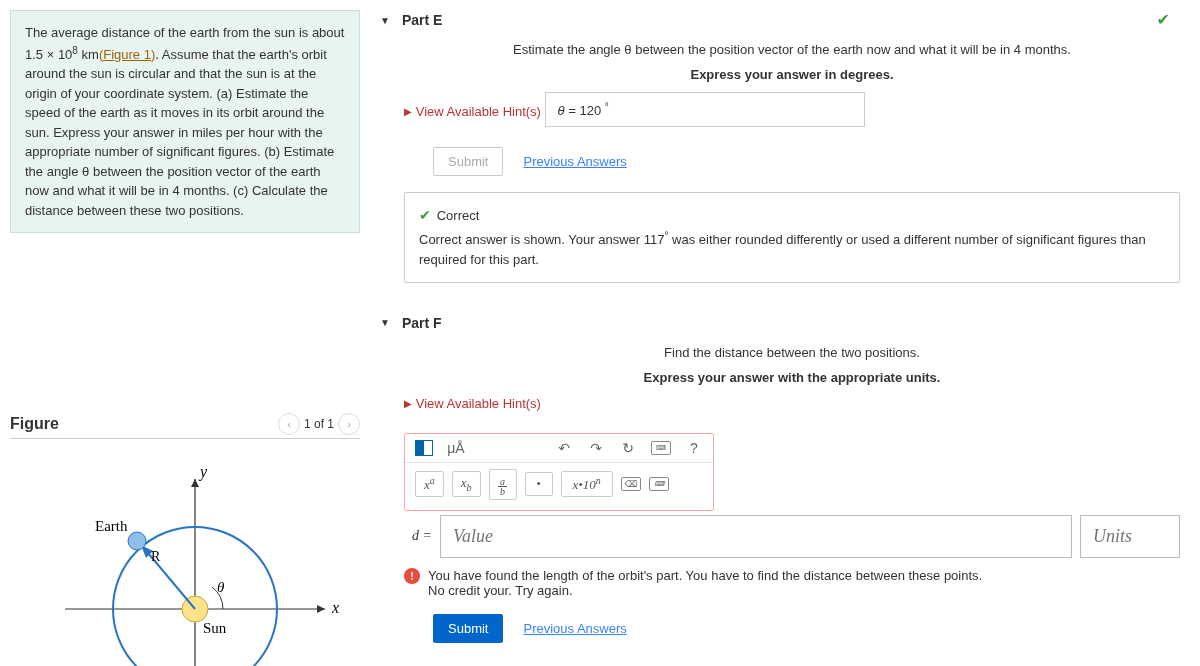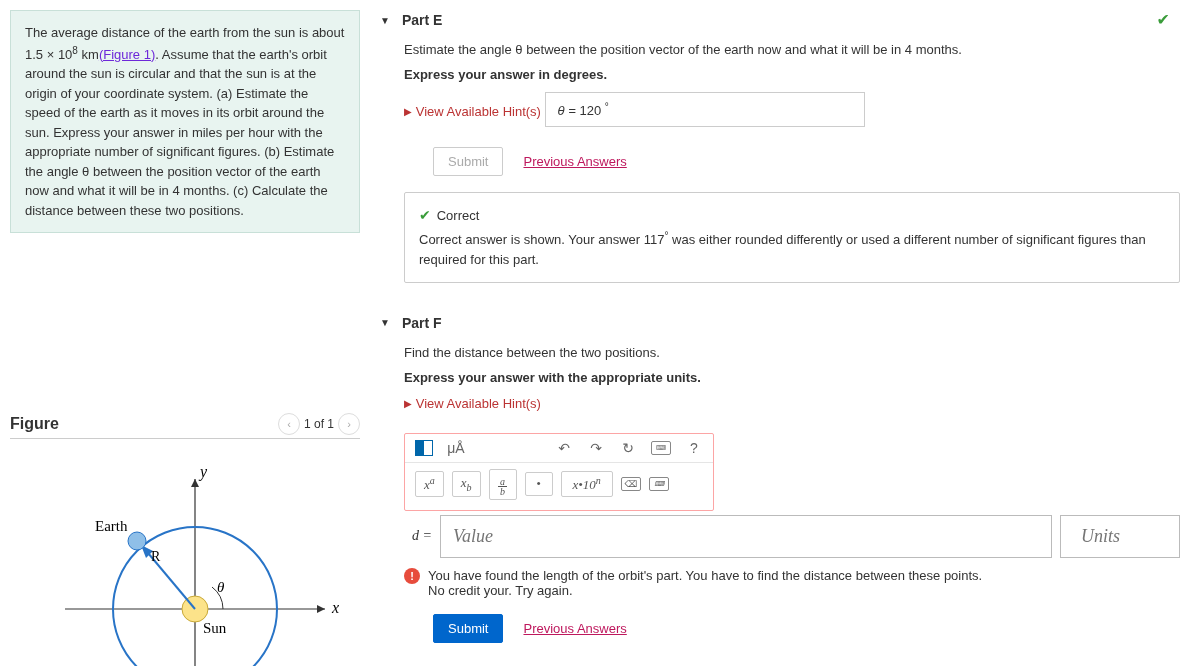--- a/index.html
+++ b/index.html
@@ -1,59 +1,59 @@
 <!DOCTYPE html>
 <html><head>
 <meta charset="utf-8">
 <style>
 * { box-sizing: border-box; margin: 0; padding: 0; }
 body { font-family: Arial, sans-serif; font-size: 13px; color: #333; background: #fff; width: 1200px; }
 .container { display: flex; }
 .left-col { width: 380px; padding: 10px 20px 10px 10px; }
 .right-col { flex: 1; padding: 0 20px 20px 0; }
 .problem-box { background: #e8f4f0; border: 1px solid #c8e0d8; padding: 12px 14px; font-size: 13px; line-height: 1.5; }
-.problem-box a { color: #6d28d9; text-decoration: underline; }
+.problem-box a { color: #a16207; text-decoration: underline; }
 .figure-section { margin-top: 180px; }
 .figure-header { display: flex; justify-content: space-between; align-items: center; border-bottom: 1px solid #ccc; padding-bottom: 3px; margin-bottom: 20px; }
 .figure-title { font-size: 16px; font-weight: bold; }
 .figure-nav { display: flex; align-items: center; gap: 4px; font-size: 12px; }
 .nav-arrow { width: 22px; height: 22px; border: 1px solid #ddd; border-radius: 50%; display: flex; align-items: center; justify-content: center; color: #aaa; cursor: pointer; font-size: 11px; }
 .figure-img { margin: 0 auto; display: block; }
 .part-header { display: flex; align-items: center; padding: 12px 0 8px 0; gap: 12px; }
 .caret { font-size: 10px; color: #333; cursor: pointer; }
 .part-title { font-weight: bold; font-size: 14px; }
 .part-body { padding: 0 0 20px 24px; position: relative; }
 .check-corner { position: absolute; top: -32px; right: 10px; color: #3a9c3a; font-size: 16px; }
-.instruction { margin: 6px 0 10px 0; font-size: 13px; }
+.instruction { margin: 6px 0 10px 0; font-size: 13px; text-align: center; }
 .instruction.bold { font-weight: bold; }
 .hints-link { color: #b33; font-size: 13px; cursor: pointer; display: inline-flex; align-items: center; gap: 4px; margin-bottom: 12px; }
 .hints-link .tri { font-size: 10px; }
 .answer-box { border: 1px solid #ccc; padding: 8px 12px; display: inline-block; min-width: 320px; margin-bottom: 12px; font-size: 13px; }
 .theta { font-style: italic; }
 .deg { font-size: 10px; vertical-align: super; }
 .button-row { margin: 8px 0 16px 0; display: flex; align-items: center; gap: 20px; padding-left: 29px; }
 .btn { padding: 6px 14px; font-size: 13px; border: 1px solid #ccc; border-radius: 2px; cursor: pointer; }
 .btn-submit { background: #fff; color: #aaa; }
 .btn-submit.active { background: #06c; color: #fff; border-color: #06c; }
-.link { color: #be185d; text-decoration: underline; cursor: pointer; font-size: 13px; }
+.link { color: #3b82f6; text-decoration: underline; cursor: pointer; font-size: 13px; }
 .feedback-box { border: 1px solid #ccc; padding: 12px 14px; border-radius: 2px; font-size: 13px; line-height: 1.5; }
 .feedback-heading { display: flex; align-items: center; gap: 6px; margin-bottom: 2px; }
 .feedback-heading .chk { color: #3a9c3a; font-size: 14px; }
 .feedback-heading strong { font-weight: normal; }
 .equation-editor { border: 1px solid #fca5a5; border-radius: 2px; width: 310px; }
 .ed-toolbar { display: flex; align-items: center; padding: 6px 10px; gap: 14px; border-bottom: 1px solid #e5e5e5; color: #666; font-size: 14px; }
 .ed-tool { cursor: pointer; display: inline-flex; align-items: center; justify-content: center; min-width: 18px; }
 .tmpl-icon { width: 18px; height: 16px; border: 1px solid #06a; display: inline-flex; }
 .tmpl-icon span { flex:1; }
 .tmpl-icon span:first-child { background: #06a; }
 .ed-secondrow { display: flex; align-items: center; padding: 6px 10px 10px 10px; gap: 8px; font-size: 13px; color: #555; font-family: 'Times New Roman', serif; font-style: italic; }
 .ed-box { border: 1px solid #ccc; padding: 3px 8px; border-radius: 2px; font-style: italic; min-width: 28px; text-align: center; }
 .dlabel { font-style: italic; font-family: 'Times New Roman', serif; font-size: 14px; padding-left: 8px; }
 .val-input { flex: 1; border: 1px solid #bbb; padding: 10px 12px; font-family: 'Times New Roman', serif; font-style: italic; font-size: 18px; color: #999; }
-.unit-input { width: 120px; border: 1px solid #bbb; padding: 10px 20px; font-family: 'Times New Roman', serif; font-style: italic; font-size: 18px; color: #999; }
+.unit-input { width: 100px; border: 1px solid #bbb; padding: 10px 12px; font-family: 'Times New Roman', serif; font-style: italic; font-size: 18px; color: #999; }
 .answer-wrapper { margin: 10px 0; }
 .input-row { display: flex; align-items: center; gap: 8px; margin-top: 4px; }
 .error-row { display: flex; align-items: flex-start; gap: 8px; margin: 10px 0 16px 0; font-size: 13px; }
 .err-icon { width: 16px; height: 16px; background: #e74c3c; color: #fff; border-radius: 50%; display: flex; align-items: center; justify-content: center; font-size: 11px; font-weight: bold; flex-shrink: 0; }
 .sup { font-size: 10px; vertical-align: super; }
 .keyboard-box { width:20px; height:14px; border:1px solid #888; border-radius:2px; display:inline-flex; align-items:center; justify-content:center; font-size:7px; }
 .frac { display:inline-flex; flex-direction:column; align-items:center; font-size:10px; line-height:9px; font-style:italic; }
 .frac .num { border-bottom:1px solid #555; padding:0 2px; }
 .del-box { border:1px solid #888; padding:1px 3px; font-size:9px; border-radius:2px; font-style:normal; }
 </style>

